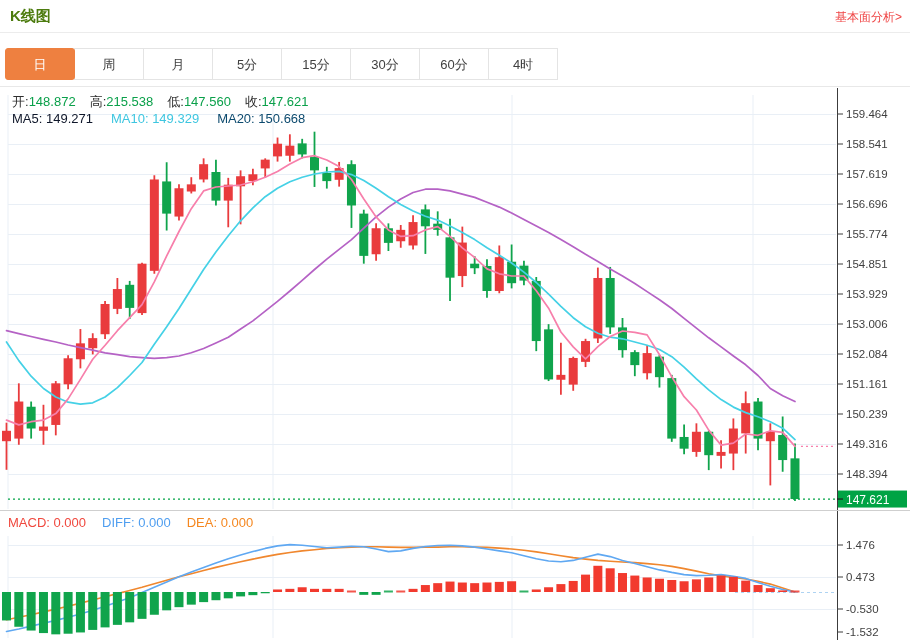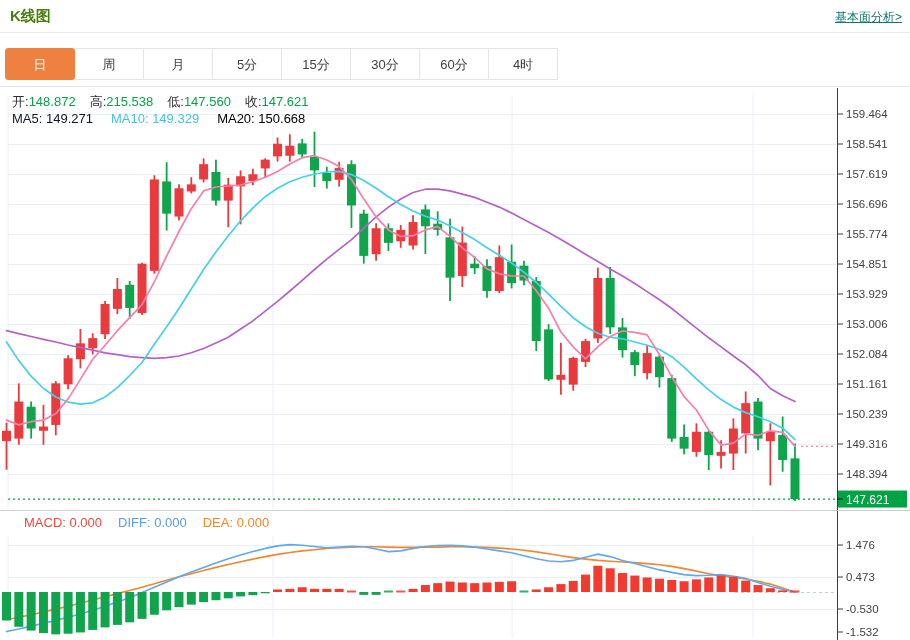--- a/index.html
+++ b/index.html
@@ -3,35 +3,35 @@
 <meta charset="utf-8">
 <style>
   html,body{margin:0;padding:0;}
   body{
     width:910px;height:640px;position:relative;overflow:hidden;
     background:#ffffff;font-family:"Liberation Sans","DejaVu Sans",sans-serif;
     -webkit-font-smoothing:antialiased;
   }
   .abs{position:absolute;}
   #page-title{left:10px;top:7px;font-size:15px;font-weight:bold;color:#4d7c0f;}
-  #fund-link{right:8px;top:9px;font-size:12px;color:#0f766e;cursor:pointer;text-decoration:underline;}
+  #fund-link{right:8px;top:9px;font-size:12px;color:#ef4444;cursor:pointer;}
   #top-divider{left:0;top:32px;width:910px;height:0;border-top:1px solid #ececec;}
   #tabs{left:6px;top:48px;display:flex;z-index:3;}
   .tab{
     width:70px;height:32px;line-height:32px;text-align:center;font-size:13px;color:#404040;
     background:#fff;border:1px solid #e4e4e4;margin-left:-1px;box-sizing:border-box;cursor:pointer;
   }
   .tab.active{background:#ee8040;color:#fff;border-color:#ee8040;border-radius:3px;z-index:2;}
   #tabs-underline{left:0;top:86px;width:910px;height:0;border-top:1px solid #e8e8e8;z-index:1;}
   #ohlc-row{left:12px;top:93px;font-size:13px;color:#2f2f2f;z-index:2;white-space:nowrap;}
   #ohlc-row .item{margin-right:14px;}
   #ohlc-row .val{color:#0aa04a;margin-top:20px;}
   #ma-row{left:12px;top:111px;font-size:13px;z-index:2;white-space:nowrap;}
   #ma-row .item{margin-right:18px;}
-  #macd-row{left:24px;top:515px;font-size:13px;z-index:2;white-space:nowrap;}
+  #macd-row{left:8px;top:515px;font-size:13px;z-index:2;white-space:nowrap;}
   #macd-row .item{margin-right:16px;}
   #pane-divider{left:0;top:510px;width:910px;height:0;border-top:1px solid #cfcfcf;}
   #chart-svg{left:0;top:0;z-index:0;}
 </style>
 </head>
 <body>
 
 <div class="abs" id="page-title">K线图</div>
 <div class="abs" id="fund-link">基本面分析&gt;</div>
 <div class="abs" id="top-divider"></div>
@@ -42,21 +42,21 @@
     <div class="tab">月</div>
     <div class="tab">5分</div>
     <div class="tab">15分</div>
     <div class="tab">30分</div>
     <div class="tab">60分</div>
     <div class="tab">4时</div>
   </div>
 <div class="abs" id="tabs-underline"></div>
 
 <div class="abs" id="ohlc-row"><span class="item"><span>开:</span><span class="val">148.872</span></span><span class="item"><span>高:</span><span class="val">215.538</span></span><span class="item"><span>低:</span><span class="val">147.560</span></span><span class="item"><span>收:</span><span class="val">147.621</span></span></div>
-<div class="abs" id="ma-row"><span class="item" style="color: #0f172a;">MA5: 149.271</span><span class="item" style="color: rgb(62, 198, 224);">MA10: 149.329</span><span class="item" style="color: #000000;">MA20: 150.668</span></div>
+<div class="abs" id="ma-row"><span class="item" style="color: #0f172a;">MA5: 149.271</span><span class="item" style="color: rgb(62, 198, 224);">MA10: 149.329</span><span class="item" style="color: #0c4a6e;">MA20: 150.668</span></div>
 
 <svg class="abs" id="chart-svg" width="910" height="640" viewBox="0 0 910 640" xmlns="http://www.w3.org/2000/svg">
     <g>
       <line x1="8" y1="95" x2="8" y2="509" stroke="#e9eff6" stroke-width="1"></line>
       <line x1="8" y1="536" x2="8" y2="638" stroke="#e9eff6" stroke-width="1"></line>
       <line x1="273" y1="95" x2="273" y2="509" stroke="#e9eff6" stroke-width="1"></line>
       <line x1="273" y1="536" x2="273" y2="638" stroke="#e9eff6" stroke-width="1"></line>
       <line x1="512" y1="95" x2="512" y2="509" stroke="#e9eff6" stroke-width="1"></line>
       <line x1="512" y1="536" x2="512" y2="638" stroke="#e9eff6" stroke-width="1"></line>
       <line x1="753" y1="95" x2="753" y2="509" stroke="#e9eff6" stroke-width="1"></line>

